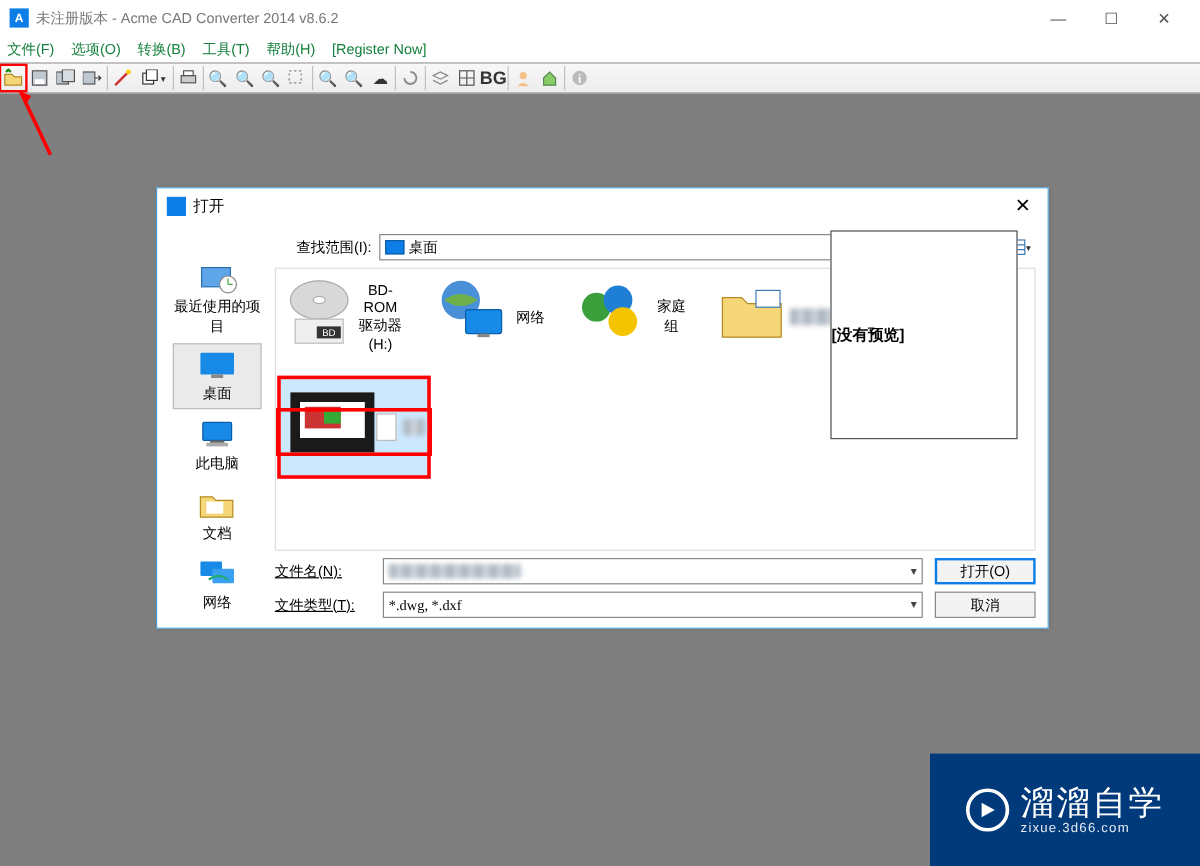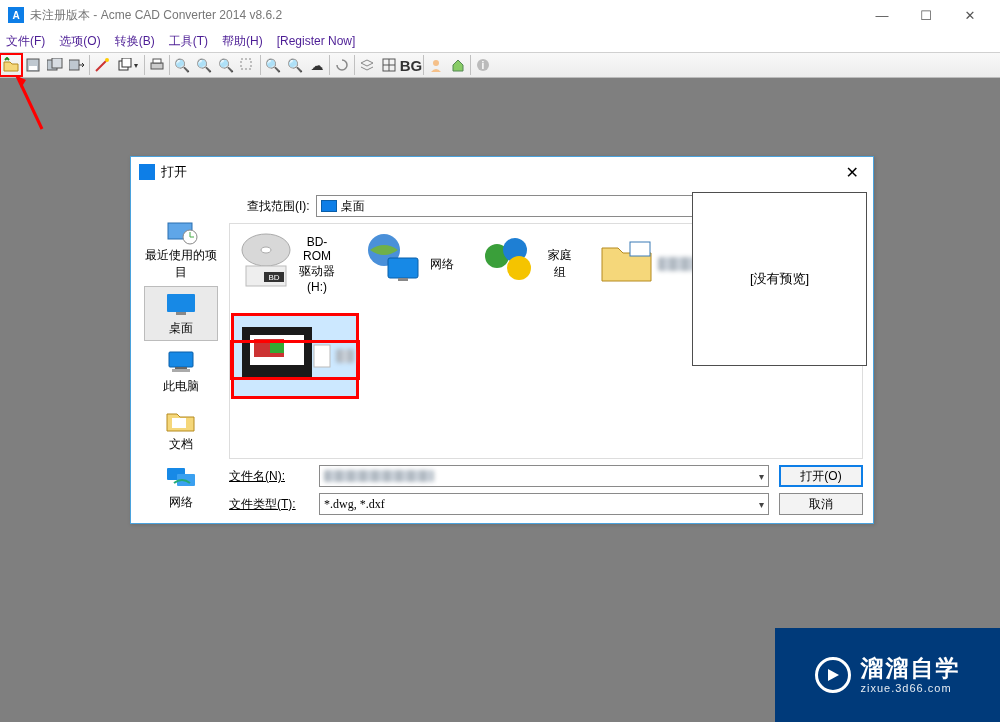--- a/index.html
+++ b/index.html
@@ -3,21 +3,21 @@
 <meta charset="utf-8">
 <style>
 * { box-sizing: border-box; margin: 0; padding: 0; font-family: "Microsoft YaHei", "SimSun", sans-serif; }
 body { width: 1000px; height: 722px; background: #7f7f7f; overflow: hidden; position: relative; }
 
 .titlebar { height: 30px; background: #fff; display: flex; align-items: center; padding: 0 8px; font-size: 12px; color: #777; }
 .titlebar .app-icon { width: 16px; height: 16px; background: #0d7ee7; margin-right: 6px; display: inline-flex; align-items: center; justify-content: center; color: #fff; font-size: 10px; font-weight: bold; }
 .titlebar .win-controls { margin-left: auto; display: flex; }
 .titlebar .win-controls span { width: 44px; height: 28px; display: flex; align-items: center; justify-content: center; color: #555; font-size: 13px; cursor: pointer; }
 
-.menubar { height: 22px; background: #fff; display: flex; align-items: center; padding: 0 6px; font-size: 12px; gap: 14px; color: #4c1d95; }
+.menubar { height: 22px; background: #fff; display: flex; align-items: center; padding: 0 6px; font-size: 12px; gap: 14px; color: #15803d; }
 .menubar span { cursor: pointer; }
 
 .toolbar { height: 26px; background: linear-gradient(#f8f8f8,#ececec); border-top: 1px solid #d0d0d0; border-bottom: 1px solid #bcbcbc; display: flex; align-items: center; padding: 0 0px; gap: 0px; }
 .toolbar .tb-btn { width: 22px; height: 22px; display: flex; align-items: center; justify-content: center; cursor: pointer; font-size: 13px; color: #333; }
 .toolbar .sep { width: 1px; height: 20px; background: #c0c0c0; margin: 0 1px; }
 
 .red-outline { outline: 2px solid #ff0000; outline-offset: -1px; }
 
 .arrow { position: absolute; left: 12px; top: 74px; pointer-events: none; }
 
@@ -45,26 +45,26 @@
 .file-item.selected { background: #cce8ff; outline: 1px solid #7bbde9; }
 
 .bottom-rows { margin-top: 6px; display: flex; flex-direction: column; gap: 6px; font-size: 12px; }
 .brow { display: flex; align-items: center; gap: 10px; }
 .brow label { width: 80px; text-decoration: underline; }
 .brow .combo { flex: 1; height: 22px; border: 1px solid #8a8a8a; background: #fff; display: flex; align-items: center; padding: 0 4px; font-size: 12px; }
 .brow .combo .dd { margin-left: auto; font-size: 10px; color: #444; }
 .dlg-btn { width: 84px; height: 22px; border: 1px solid #8a8a8a; background: #f3f3f3; font-size: 12px; cursor: pointer; display: flex; align-items: center; justify-content: center; }
 .dlg-btn.primary { border: 2px solid #0d7ee7; }
 
-.preview-pane { position: absolute; left: 692px; top: 192px; width: 175px; height: 174px; background: #fff; border: 1px solid #4e4e4e; display: flex; align-items: center; justify-content: center; font-size: 13px; font-weight: normal; }
+.preview-pane { position: absolute; left: 692px; top: 192px; width: 156px; height: 174px; background: #fff; border: 1px solid #4e4e4e; display: flex; align-items: center; font-size: 13px; font-weight: bold; }
 
 .watermark { position: absolute; right: 0; bottom: 0; width: 225px; height: 94px; background: #003a7a; color: #fff; display: flex; align-items: center; justify-content: center; gap: 10px; }
 .watermark .play { width: 36px; height: 36px; border: 3px solid #fff; border-radius: 50%; display: flex; align-items: center; justify-content: center; }
 .watermark .txt { display: flex; flex-direction: column; line-height: 1.1; }
-.watermark .big { font-size: 23px; font-weight: bold; letter-spacing: 2px; }
+.watermark .big { font-size: 28px; font-weight: normal; letter-spacing: 2px; }
 .watermark .small { font-size: 11px; opacity: .9; letter-spacing: 1px; }
 
 .blur-strip { filter: blur(2px); background: repeating-linear-gradient(90deg,#aeb7c0 0 6px,#c9d0d8 6px 12px); width: 100%; height: 14px; border-radius: 2px; }
 </style>
 </head>
 <body>
 
 <div class="titlebar">
   <span class="app-icon">A</span>
   <span>未注册版本 - Acme CAD Converter 2014 v8.6.2</span>

